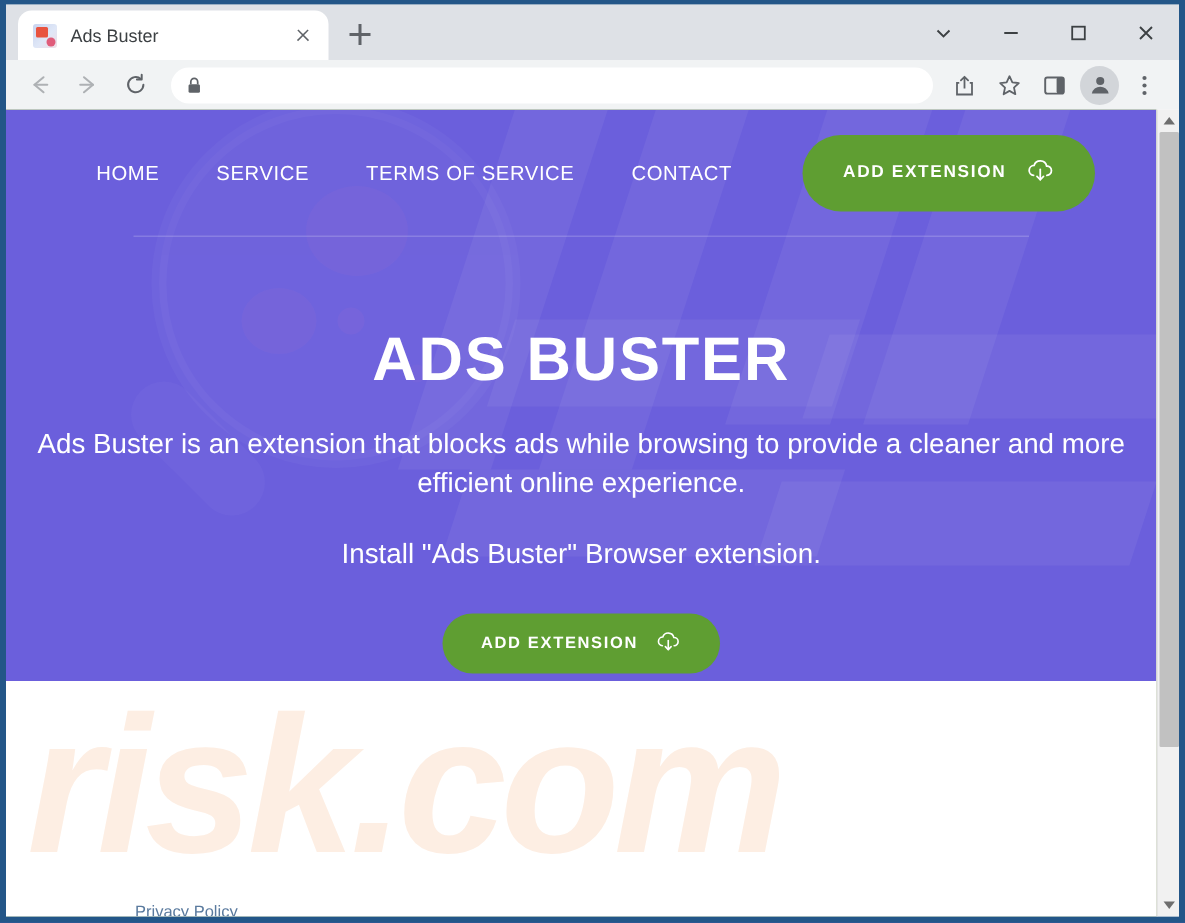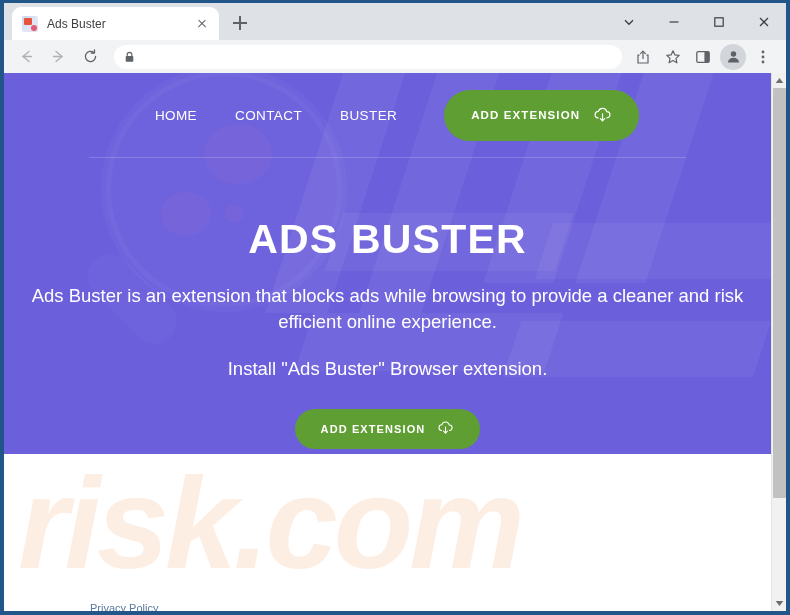--- a/index.html
+++ b/index.html
@@ -408,38 +408,39 @@
             <circle cx="158" cy="140" r="118" fill="rgba(255,255,255,0.05)" stroke="rgba(255,255,255,0.06)" stroke-width="10"></circle>
             <rect x="12" y="228" width="108" height="44" rx="22" transform="rotate(45 66 250)" fill="rgba(255,255,255,0.05)"></rect>
             <ellipse cx="172" cy="105" rx="34" ry="30" fill="rgba(214,120,190,0.12)"></ellipse>
             <ellipse cx="120" cy="165" rx="25" ry="22" fill="rgba(214,120,190,0.12)"></ellipse>
             <circle cx="168" cy="165" r="9" fill="rgba(214,120,190,0.13)"></circle>
             <circle cx="212" cy="200" r="6" fill="rgba(214,120,190,0.11)"></circle>
           </svg>
 
           <nav id="nav">
             <a class="navlink" href="#">HOME</a>
+            <a class="navlink" href="#">SERVICE</a>
+            <a class="navlink" href="#">TERMS OF SERVICE</a>
             <a class="navlink" href="#">CONTACT</a>
-            <a class="navlink" href="#">BUSTER</a>
             <button id="nav-cta">
               <span>ADD EXTENSION</span>
               <span>
                 <svg width="19" height="17" viewBox="0 0 20 18">
                   <path d="M5.3 12.6 a3.5 3.5 0 0 1 .35 -6.98 A4.6 4.6 0 0 1 14.5 6 a3.3 3.3 0 0 1 .2 6.6" fill="none" stroke="#ffffff" stroke-width="1.25" stroke-linecap="round"></path>
                   <path d="M10 8.4 V15.6" stroke="#ffffff" stroke-width="1.25" stroke-linecap="round"></path>
                   <path d="M7.7 13.3 L10 15.7 L12.3 13.3" fill="none" stroke="#ffffff" stroke-width="1.25" stroke-linecap="round" stroke-linejoin="round"></path>
                 </svg>
               </span>
             </button>
           </nav>
           <div id="nav-divider"></div>
 
           <div id="hero-body">
             <h1 id="hero-title">ADS BUSTER</h1>
-            <p id="hero-desc">Ads Buster is an extension that blocks ads while browsing to provide a cleaner and risk efficient online experience.</p>
+            <p id="hero-desc">Ads Buster is an extension that blocks ads while browsing to provide a cleaner and more efficient online experience.</p>
             <p id="hero-sub">Install "Ads Buster" Browser extension.</p>
             <button id="hero-cta">
               <span>ADD EXTENSION</span>
               <span>
                 <svg width="17" height="15" viewBox="0 0 20 18">
                   <path d="M5.3 12.6 a3.5 3.5 0 0 1 .35 -6.98 A4.6 4.6 0 0 1 14.5 6 a3.3 3.3 0 0 1 .2 6.6" fill="none" stroke="#ffffff" stroke-width="1.3" stroke-linecap="round"></path>
                   <path d="M10 8.4 V15.6" stroke="#ffffff" stroke-width="1.3" stroke-linecap="round"></path>
                   <path d="M7.7 13.3 L10 15.7 L12.3 13.3" fill="none" stroke="#ffffff" stroke-width="1.3" stroke-linecap="round" stroke-linejoin="round"></path>
                 </svg>
               </span>

